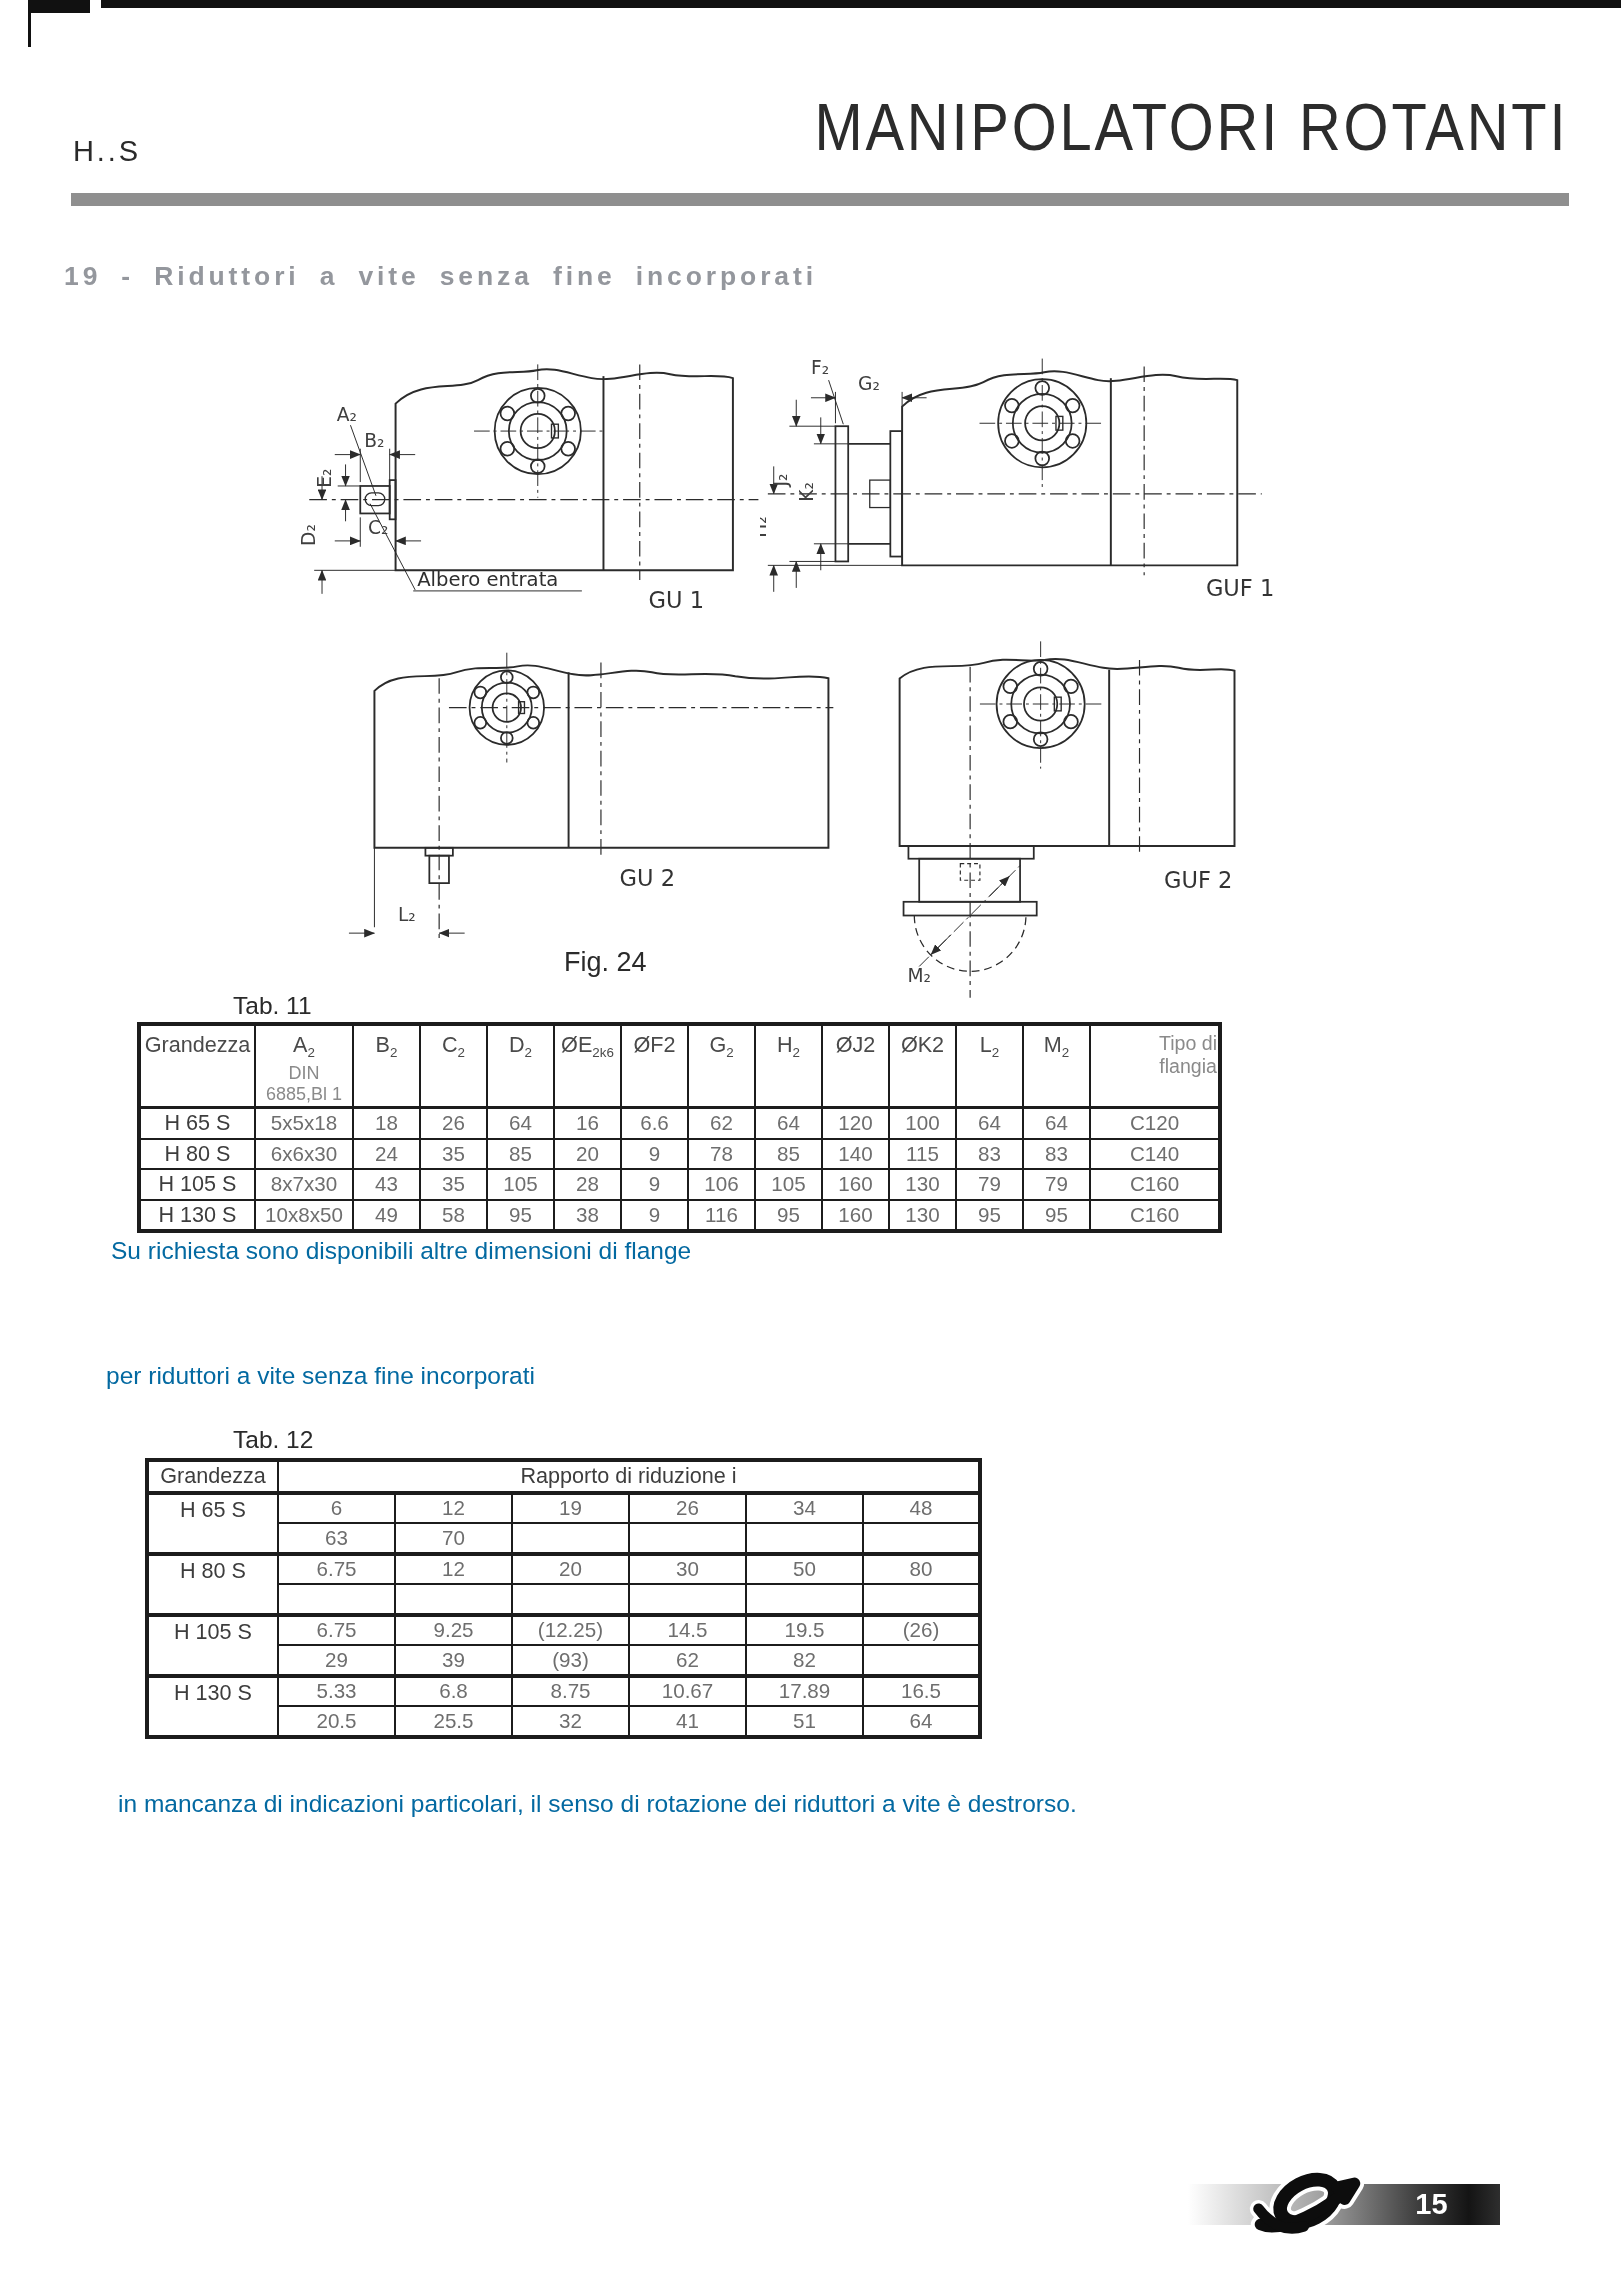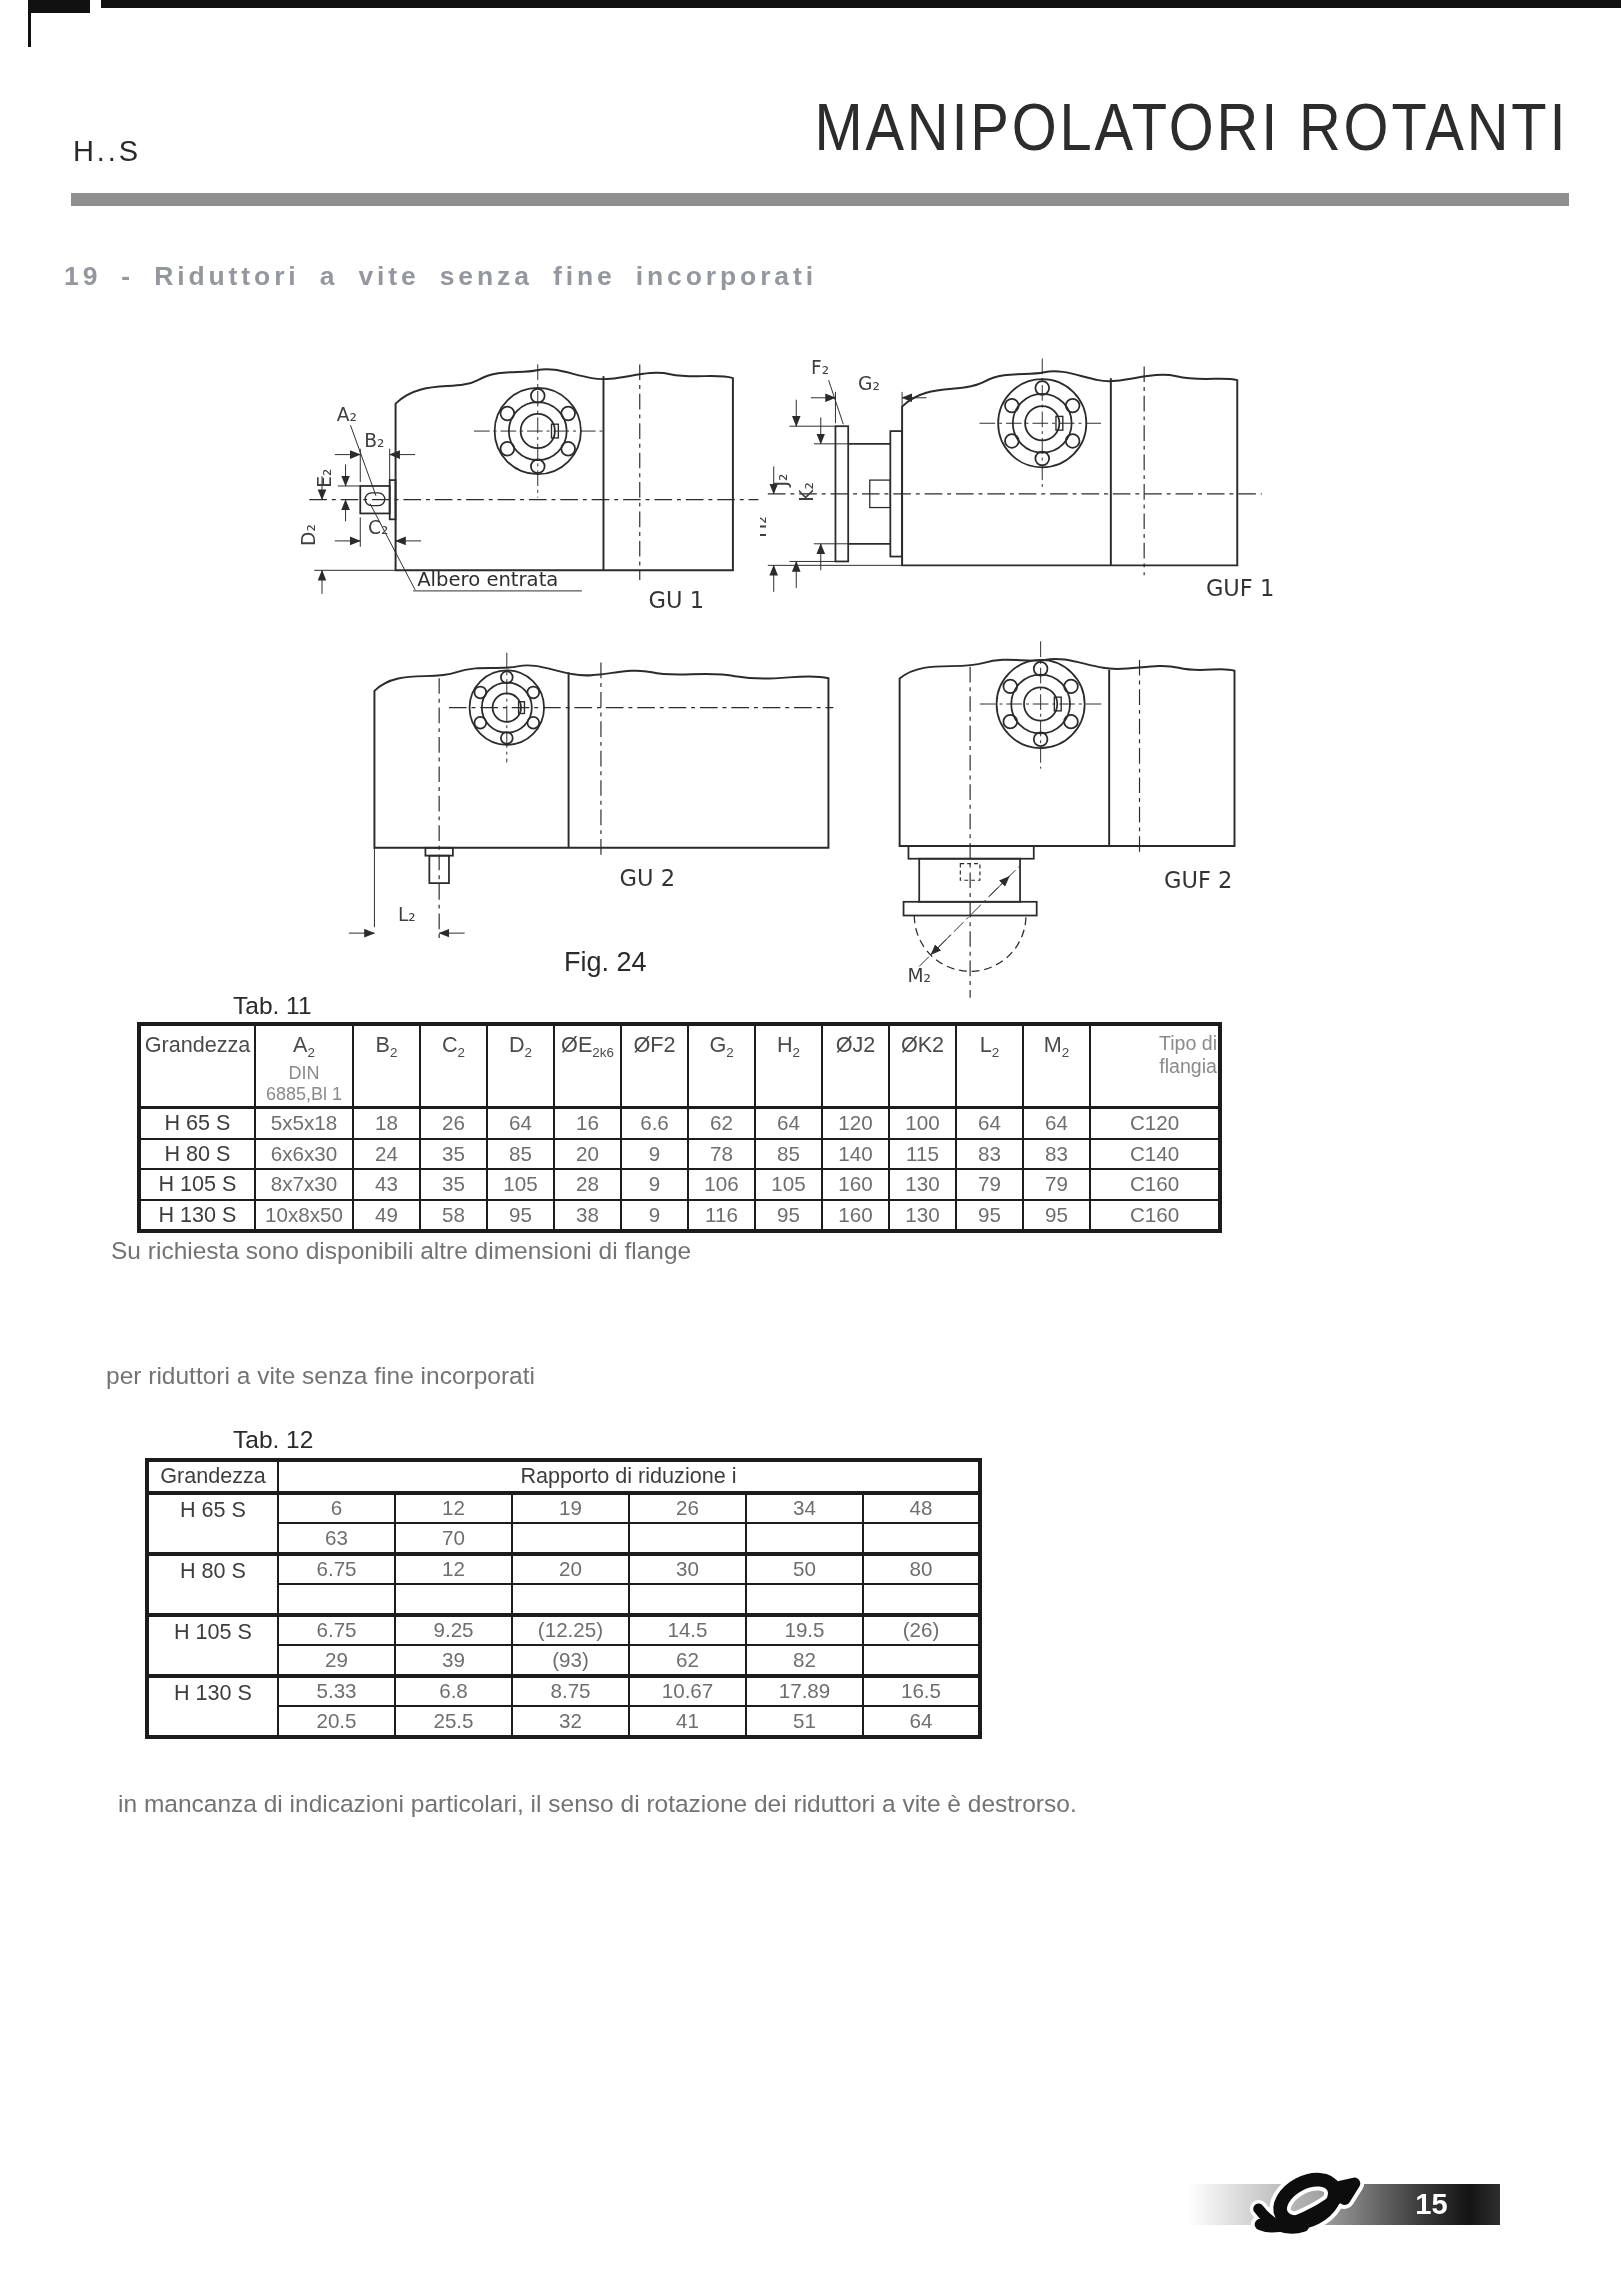--- a/index.html
+++ b/index.html
@@ -15,21 +15,21 @@
   .btitle {
     right:53px; top:98px; font-size:59px; color:#2c2c2c; letter-spacing:2.9px;
     white-space:nowrap; transform:scale(0.98,1.12); transform-origin:right bottom;
   }
   .grule { left:71px; top:193px; width:1498px; height:12.7px; background:#8f8f8f; }
 
   .gtitle { color:#94979d; font-weight:bold; letter-spacing:3.9px; word-spacing:8.8px; font-size:26.5px; white-space:nowrap; }
   .s1 { left:64px; top:261px; }
   .s2 { left:106px; top:1292px; font-size:25.5px; }
 
-  .bodytxt { font-size:24.5px; color:#737373; white-space:nowrap;text-align:center; }
+  .bodytxt { font-size:24.5px; color:#0369a1; white-space:nowrap;text-align:center; }
 
   .tlabel { font-size:24.5px; color:#2a2a2a; }
 
   svg text { font-family:"DejaVu Sans", sans-serif; font-size:19px; fill:#3f3f3f; }
   svg text.dlabel { font-size:23px; fill:#333; }
   svg text.callout { font-size:20px; fill:#2e2e2e; }
 
   table.t11 { border-collapse:collapse; table-layout:fixed; width:1081px; border:4.9px solid #1c1c1c; }
   .t11 th, .t11 td { border:2.9px solid #1c1c1c; overflow:hidden; }
   .t11 thead th {

